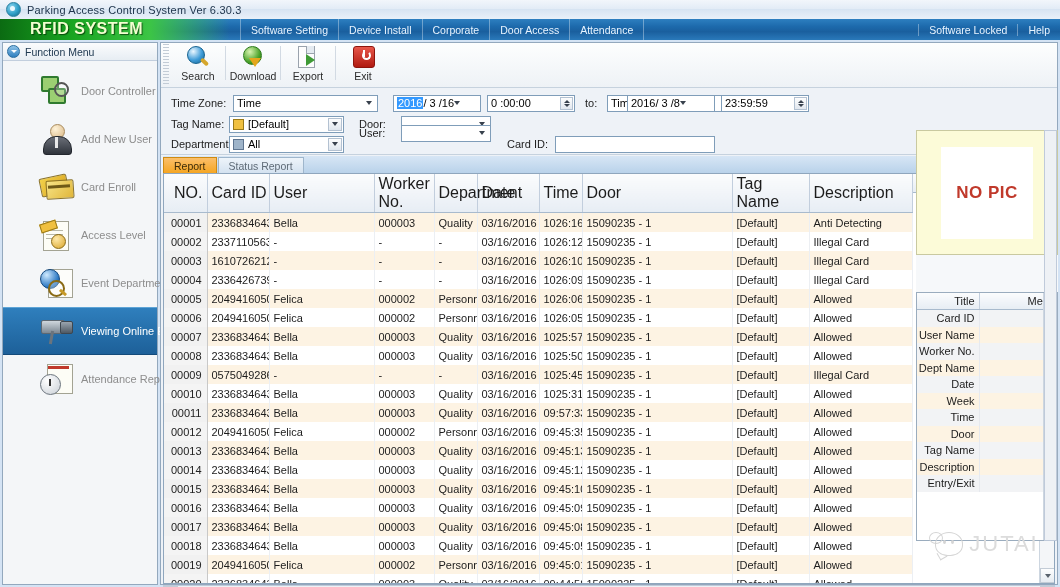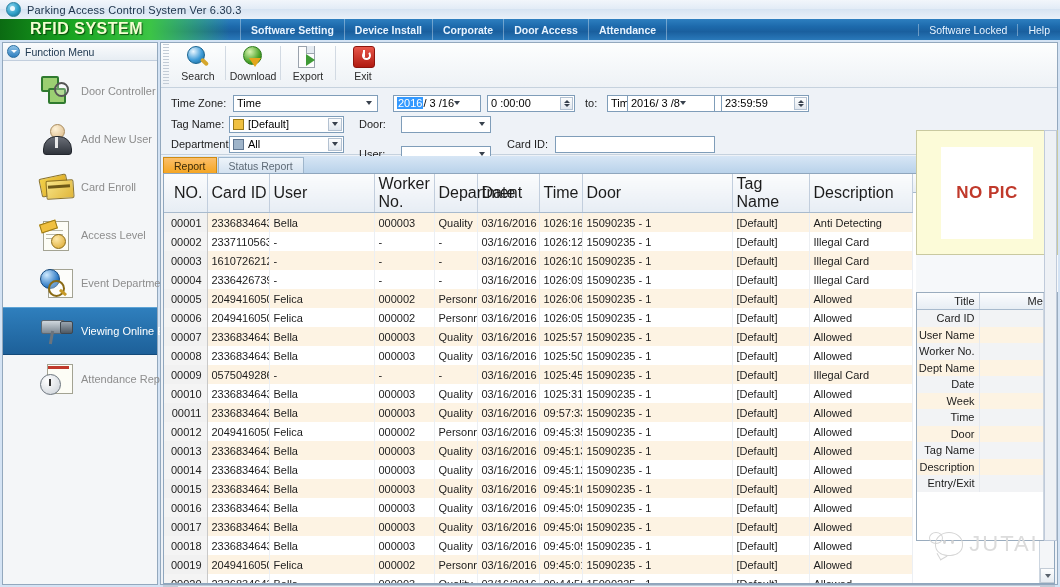--- a/index.html
+++ b/index.html
@@ -41,21 +41,21 @@
   }
   .banner .logo{
     position:absolute;left:30px;top:1px;
     font-size:16px;font-weight:bold;color:#f2ffd0;
     text-shadow:1px 1px 1px rgba(0,40,0,.7);letter-spacing:.5px;
     font-family:"Liberation Sans", sans-serif;
   }
   .menubar{position:absolute;left:240px;top:0;height:21px;display:flex;align-items:stretch;}
   .menubar .mi{
     padding:0 10px;display:flex;align-items:center;color:#e8f4ff;font-size:10.5px;
-    border-right:1px solid rgba(255,255,255,.35);cursor:default;white-space:nowrap;font-weight:bold;
+    border-right:1px solid rgba(255,255,255,.35);cursor:default;white-space:nowrap;
   }
   .menubar .mi:first-child{border-left:1px solid rgba(255,255,255,.35);}
   .menuright{position:absolute;right:0;top:0;height:17px;display:flex;align-items:flex-end;}
   .menuright .mi{
     padding:0 10px;display:flex;align-items:center;color:#e8f4ff;font-size:10.5px;
     border-left:1px solid rgba(255,255,255,.35);cursor:default;white-space:nowrap;
   }
 
   
   .sidebar{
@@ -595,21 +595,21 @@
       <div class="frow" style="left:10px;top:47px;">
         <div class="flabel" style="width:58px">Department:</div>
         <div class="combo" style="width:115px">
           <div class="dept-ic"></div>
           <span>All</span>
           <div class="arrowbox">
               <div class="caret"></div>
             </div>
         </div>
       </div>
-      <div class="frow" style="left:198px;top:57px;">
+      <div class="frow" style="left:198px;top:36px;">
         <div class="flabel" style="width:42px">User:</div>
         <div class="combo flat" style="width:90px">
           <span></span>
           <div class="arrowbox">
               <div class="caret"></div>
             </div>
         </div>
       </div>
       <div class="frow" style="left:346px;top:47px;">
         <div class="flabel" style="width:48px">Card ID:</div>

